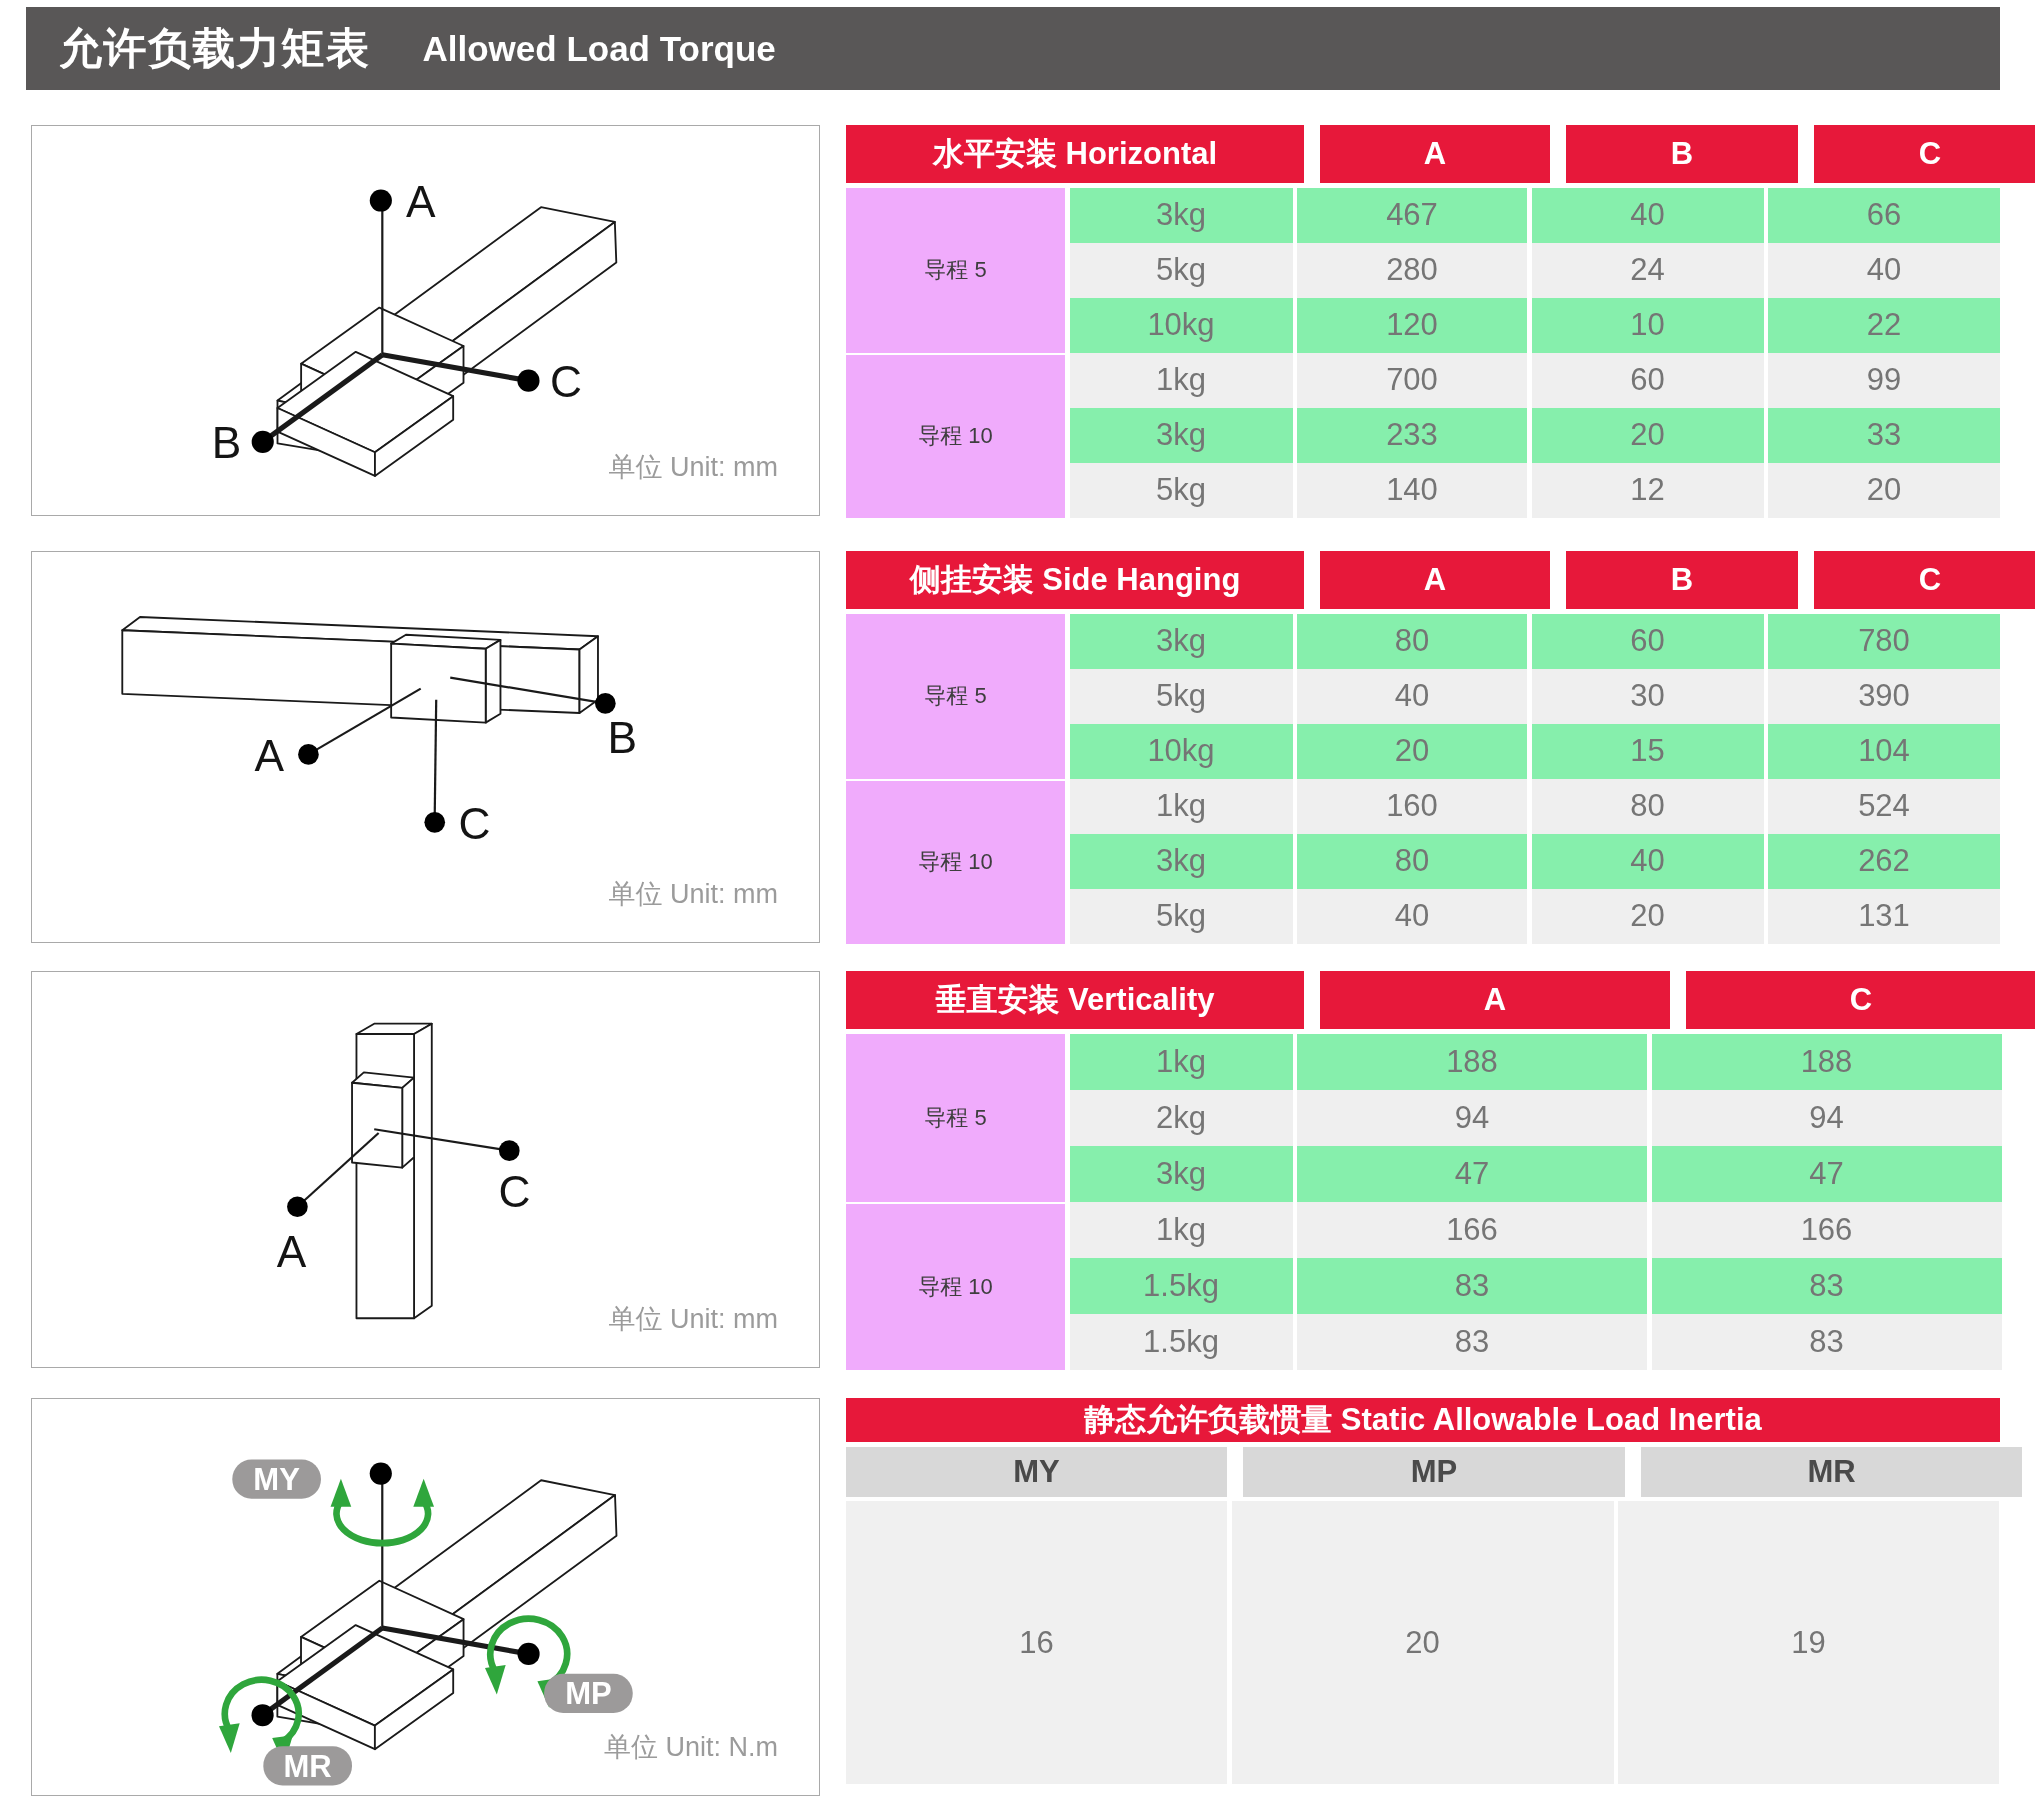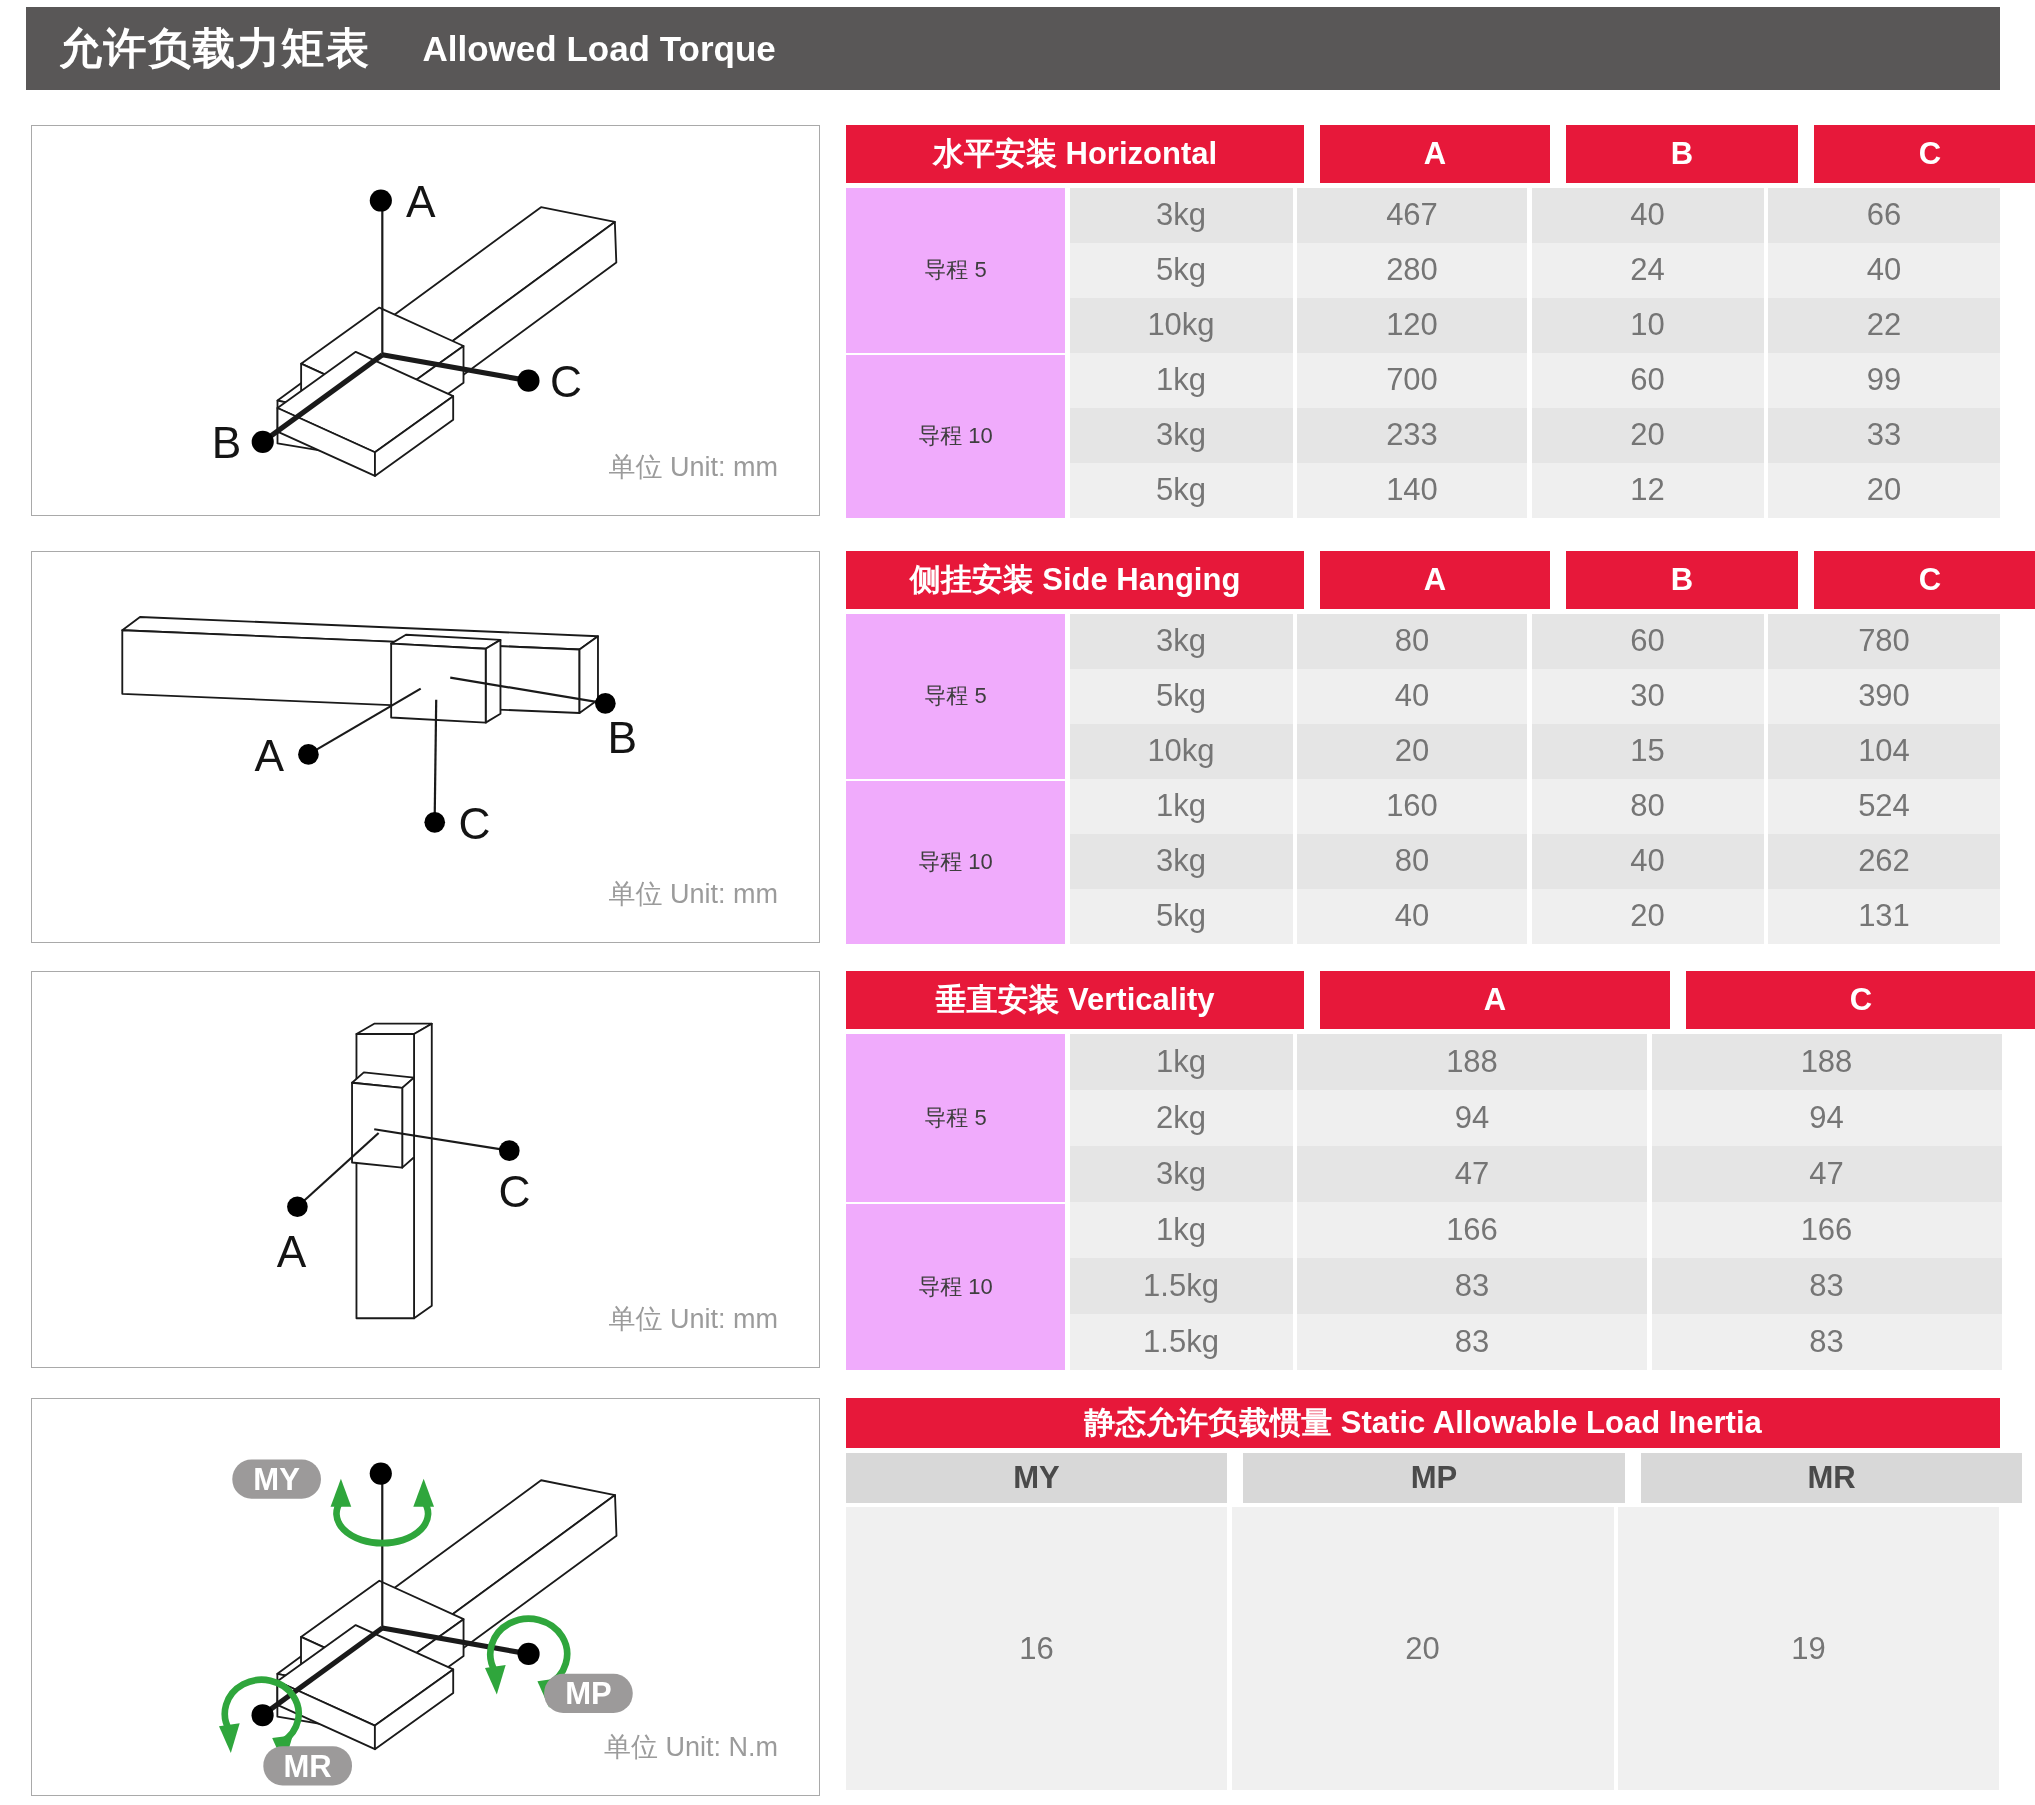--- a/index.html
+++ b/index.html
@@ -42,24 +42,24 @@
   .h78>div{height:58px;}
   .rows6a{grid-template-rows:repeat(6,55px);}
   .rows6b{grid-template-rows:repeat(6,56px);}
   .cell{display:flex;align-items:center;justify-content:center;box-sizing:border-box;}
   .red{background:#E7183A;color:#fff;font-weight:bold;font-size:31px;}
   .span2{grid-column:1 / span 2;}
   .lead{background:#f0abfc;color:#3e3e3e;font-weight:normal;font-size:22px;grid-column:1;}
   .lead1{grid-row:1 / span 3;}
   .lead2{grid-row:4 / span 3;border-top:2.2px solid #fff;}
   .val{font-size:31px;color:#757575;}
-  .rw{background:#e5e5e5;}
+  .rw{background:#86efac;}
   .rg{background:#efefef;}
   
-  .t4title{height:50px;background:#E7183A;color:#fff;font-weight:bold;font-size:31px;
+  .t4title{height:44px;background:#E7183A;color:#fff;font-weight:bold;font-size:31px;
            display:flex;align-items:center;justify-content:center;}
   .t4head{margin-top:4.5px;}
   .t4head .cell{height:50px;background:#d8d8d8;color:#4a4a4a;font-weight:bold;font-size:31px;}
   .t4body{margin-top:4.5px;}
   .t4body .cell{height:283px;background:#f0f0f0;font-size:31px;color:#757575;}
 </style>
 </head>
 <body>
 
 <div class="page">

